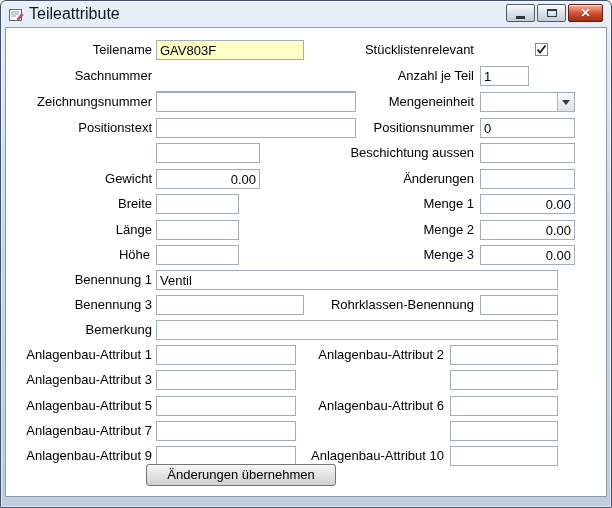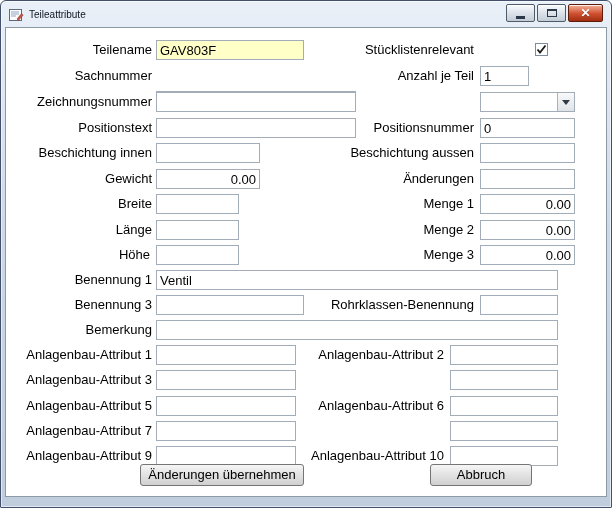--- a/index.html
+++ b/index.html
@@ -7,21 +7,21 @@
   body { font-family:"Liberation Sans", sans-serif; background:#ffffff; overflow:hidden; }
 
   .window {
     position:relative; width:612px; height:508px;
     border:1px solid #44506b; border-radius:6px 6px 1px 1px;
     background:linear-gradient(180deg, var(--titlebar_top,#e8eef6) 0%, #cdd9e8 45%, var(--titlebar_bottom,#bfcddd) 100%);
     box-shadow: inset 0 0 0 1px rgba(255,255,255,0.55);
   }
   .titlebar { position:absolute; top:0; left:0; right:0; height:25px; display:flex; align-items:center; padding:3px 6px 0 7px; }
   .app-icon { width:16px; height:16px; margin-right:5px; flex:0 0 auto; }
-  .title { font-size:10px; color:#10161f; padding-bottom:2px; white-space:nowrap; }
+  .title { font-size:16px; color:#10161f; padding-bottom:2px; white-space:nowrap; }
 
   .win-buttons { position:absolute; top:3px; right:8px; display:flex; gap:2px; }
   .win-btn {
     width:29px; height:18px; border:1px solid #4e5b68; border-radius:2px;
     display:flex; align-items:center; justify-content:center; cursor:pointer;
     background:linear-gradient(#fbfcfd, #dfe5ec 45%, #c3ccd6);
     box-shadow: inset 0 1px 0 rgba(255,255,255,0.8);
   }
   .win-btn.close {
     width:35px; border-color:#5e1d0b;
@@ -100,32 +100,32 @@
         </svg>
     </div>
 
     <div class="lbl" style="left:4px;top:38px;width:142px">Sachnummer</div>
     <input type="text" class="txt" style="left: 150px; top: 38px; width: 200px; margin-top: 25px;" value="TN-00019">
     <div class="lbl" style="left:260px;top:38px;width:208px">Anzahl je Teil</div>
     <input type="text" class="txt" style="left: 474px; top: 38px; width: 49px;" value="1">
 
     <div class="lbl" style="left:4px;top:64px;width:142px">Zeichnungsnummer</div>
     <input type="text" class="txt" style="left: 150px; top: 64px; width: 200px;" value="">
+    <div class="lbl" style="left:260px;top:64px;width:208px">Mengeneinheit</div>
     <div class="combo" style="left:474px;top:64px;width:95px">
       <div class="arrow-btn">
         <span class="tri-down"></span>
       </div>
     </div>
 
     <div class="lbl" style="left:4px;top:90px;width:142px">Positionstext</div>
     <input type="text" class="txt" style="left: 150px; top: 90px; width: 200px;" value="">
     <div class="lbl" style="left:260px;top:90px;width:208px">Positionsnummer</div>
     <input type="text" class="txt" style="left: 474px; top: 90px; width: 95px;" value="0">
 
-    <div class="lbl" style="left:4px;top:115px;width:142px">Beschichtung innen</div>
     <input type="text" class="txt" style="left: 150px; top: 115px; width: 104px;" value="">
     <div class="lbl" style="left:260px;top:115px;width:208px">Beschichtung aussen</div>
     <input type="text" class="txt" style="left: 474px; top: 115px; width: 95px;" value="">
 
     <div class="lbl" style="left:4px;top:141px;width:142px">Gewicht</div>
     <input type="text" class="txt num" style="left: 150px; top: 141px; width: 104px;" value="0.00">
     <div class="lbl" style="left:260px;top:141px;width:208px">Änderungen</div>
     <input type="text" class="txt" style="left: 474px; top: 141px; width: 95px;" value="">
 
     <div class="lbl" style="left:4px;top:166px;width:142px">Breite</div>
@@ -170,17 +170,16 @@
 
     <div class="lbl" style="left:4px;top:393px;width:142px">Anlagenbau-Attribut 7</div>
     <input type="text" class="txt" style="left: 150px; top: 393px; width: 140px;" value="">
     <input type="text" class="txt" style="left: 444px; top: 393px; width: 108px;" value="">
 
     <div class="lbl" style="left:4px;top:418px;width:142px">Anlagenbau-Attribut 9</div>
     <input type="text" class="txt" style="left: 150px; top: 418px; width: 140px;" value="">
     <div class="lbl" style="left:280px;top:418px;width:158px">Anlagenbau-Attribut 10</div>
     <input type="text" class="txt" style="left: 444px; top: 418px; width: 108px;" value="">
 
-    <button class="btn" style="left:134px;top:436px;width:164px">Änderungen übernehmen</button>
-    <button class="btn" style="left:424px;top:436px;width:102px">Abbruch</button>
+    <button class="btn" style="left:140px;top:436px;width:190px">Änderungen übernehmen</button>
 
   </div>
 </div>
 
 </body></html>

